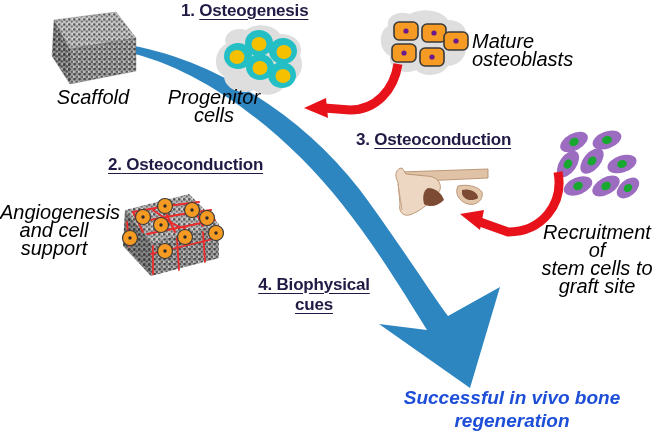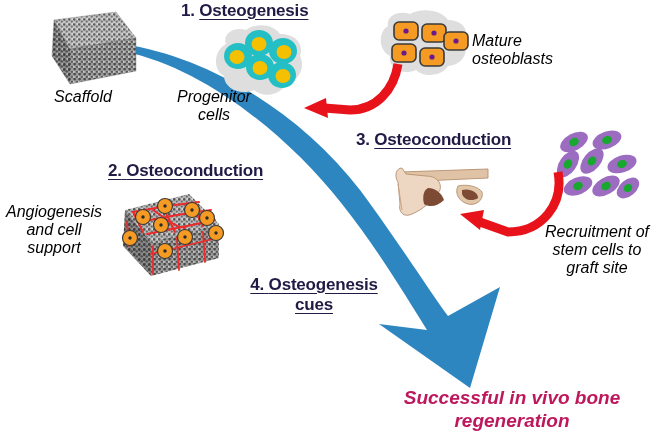--- a/index.html
+++ b/index.html
@@ -38,35 +38,35 @@
   .step-heading .num { text-decoration: none; }
   .step-heading .ul { text-decoration: underline; text-underline-offset: 3px; }
   .step-heading.all-ul { text-decoration: underline; text-underline-offset: 3px; }
   .step-heading.two-line { white-space: normal; text-align: center; }
 
   
   .caption {
     position: absolute;
     font-family: "Liberation Sans", sans-serif;
     font-style: italic;
-    font-size: 16px;
+    font-size: 20px;
     color: #000000;
     line-height: 18px;
     text-align: center;
     white-space: pre-line;
   }
 
   
   .conclusion {
     position: absolute;
     font-family: "Liberation Sans", sans-serif;
     font-style: italic;
     font-weight: bold;
     font-size: 19px;
-    color: #be185d;
+    color: #1d4ed8;
     line-height: 23px;
     text-align: center;
     white-space: pre-line;
   }
 </style>
 </head>
 <body>
 
 <div id="stage">
 
@@ -291,36 +291,36 @@
   <svg class="abs" style="left:430px; top:170px;" width="140" height="85" viewBox="0 0 140 85">
     <path d="M 128,2 C 134,34 112,62 78,62 L 50,52" fill="none" stroke="#e8121b" stroke-width="9" stroke-linecap="butt"></path>
     <path d="M 54,40 L 30,44 L 50,60 Z" fill="#e8121b"></path>
   </svg>
 
   <div class="step-heading" style="left:181px; top:1px;text-align:center;">
     <span class="num">1.</span>
     <span class="ul">Osteogenesis</span>
   </div>
 
-  <div class="step-heading all-ul" style="left:108px; top:161px;">
+  <div class="step-heading all-ul" style="left:108px; top:155px;">
     <span>2.</span><span> </span><span>Osteoconduction</span>
   </div>
 
   <div class="step-heading" style="left:356px; top:130px;">
     <span class="num">3.</span>
     <span class="ul">Osteoconduction</span>
   </div>
 
   <div class="step-heading two-line all-ul" style="left:240px; top:275px; width:148px;">
-    <span>4.</span><span> </span><span>Osteogenesis
+    <span>4.</span><span> </span><span>Biophysical
 cues</span>
   </div>
 
 
-  <div class="caption" style="left:28px; top:88px; width:110px;">Scaffold</div>
+  <div class="caption" style="left:38px; top:88px; width:110px;">Scaffold</div>
 
   <div class="caption" style="left:158px; top:88px; width:112px;">Progenitor
 cells</div>
 
   <div class="caption" style="left:472px; top:32px; width:112px; text-align:left;">Mature
 osteoblasts</div>
 
   <div class="caption" style="left:0px; top:203px; width:108px;">Angiogenesis
 and cell
 support</div>

